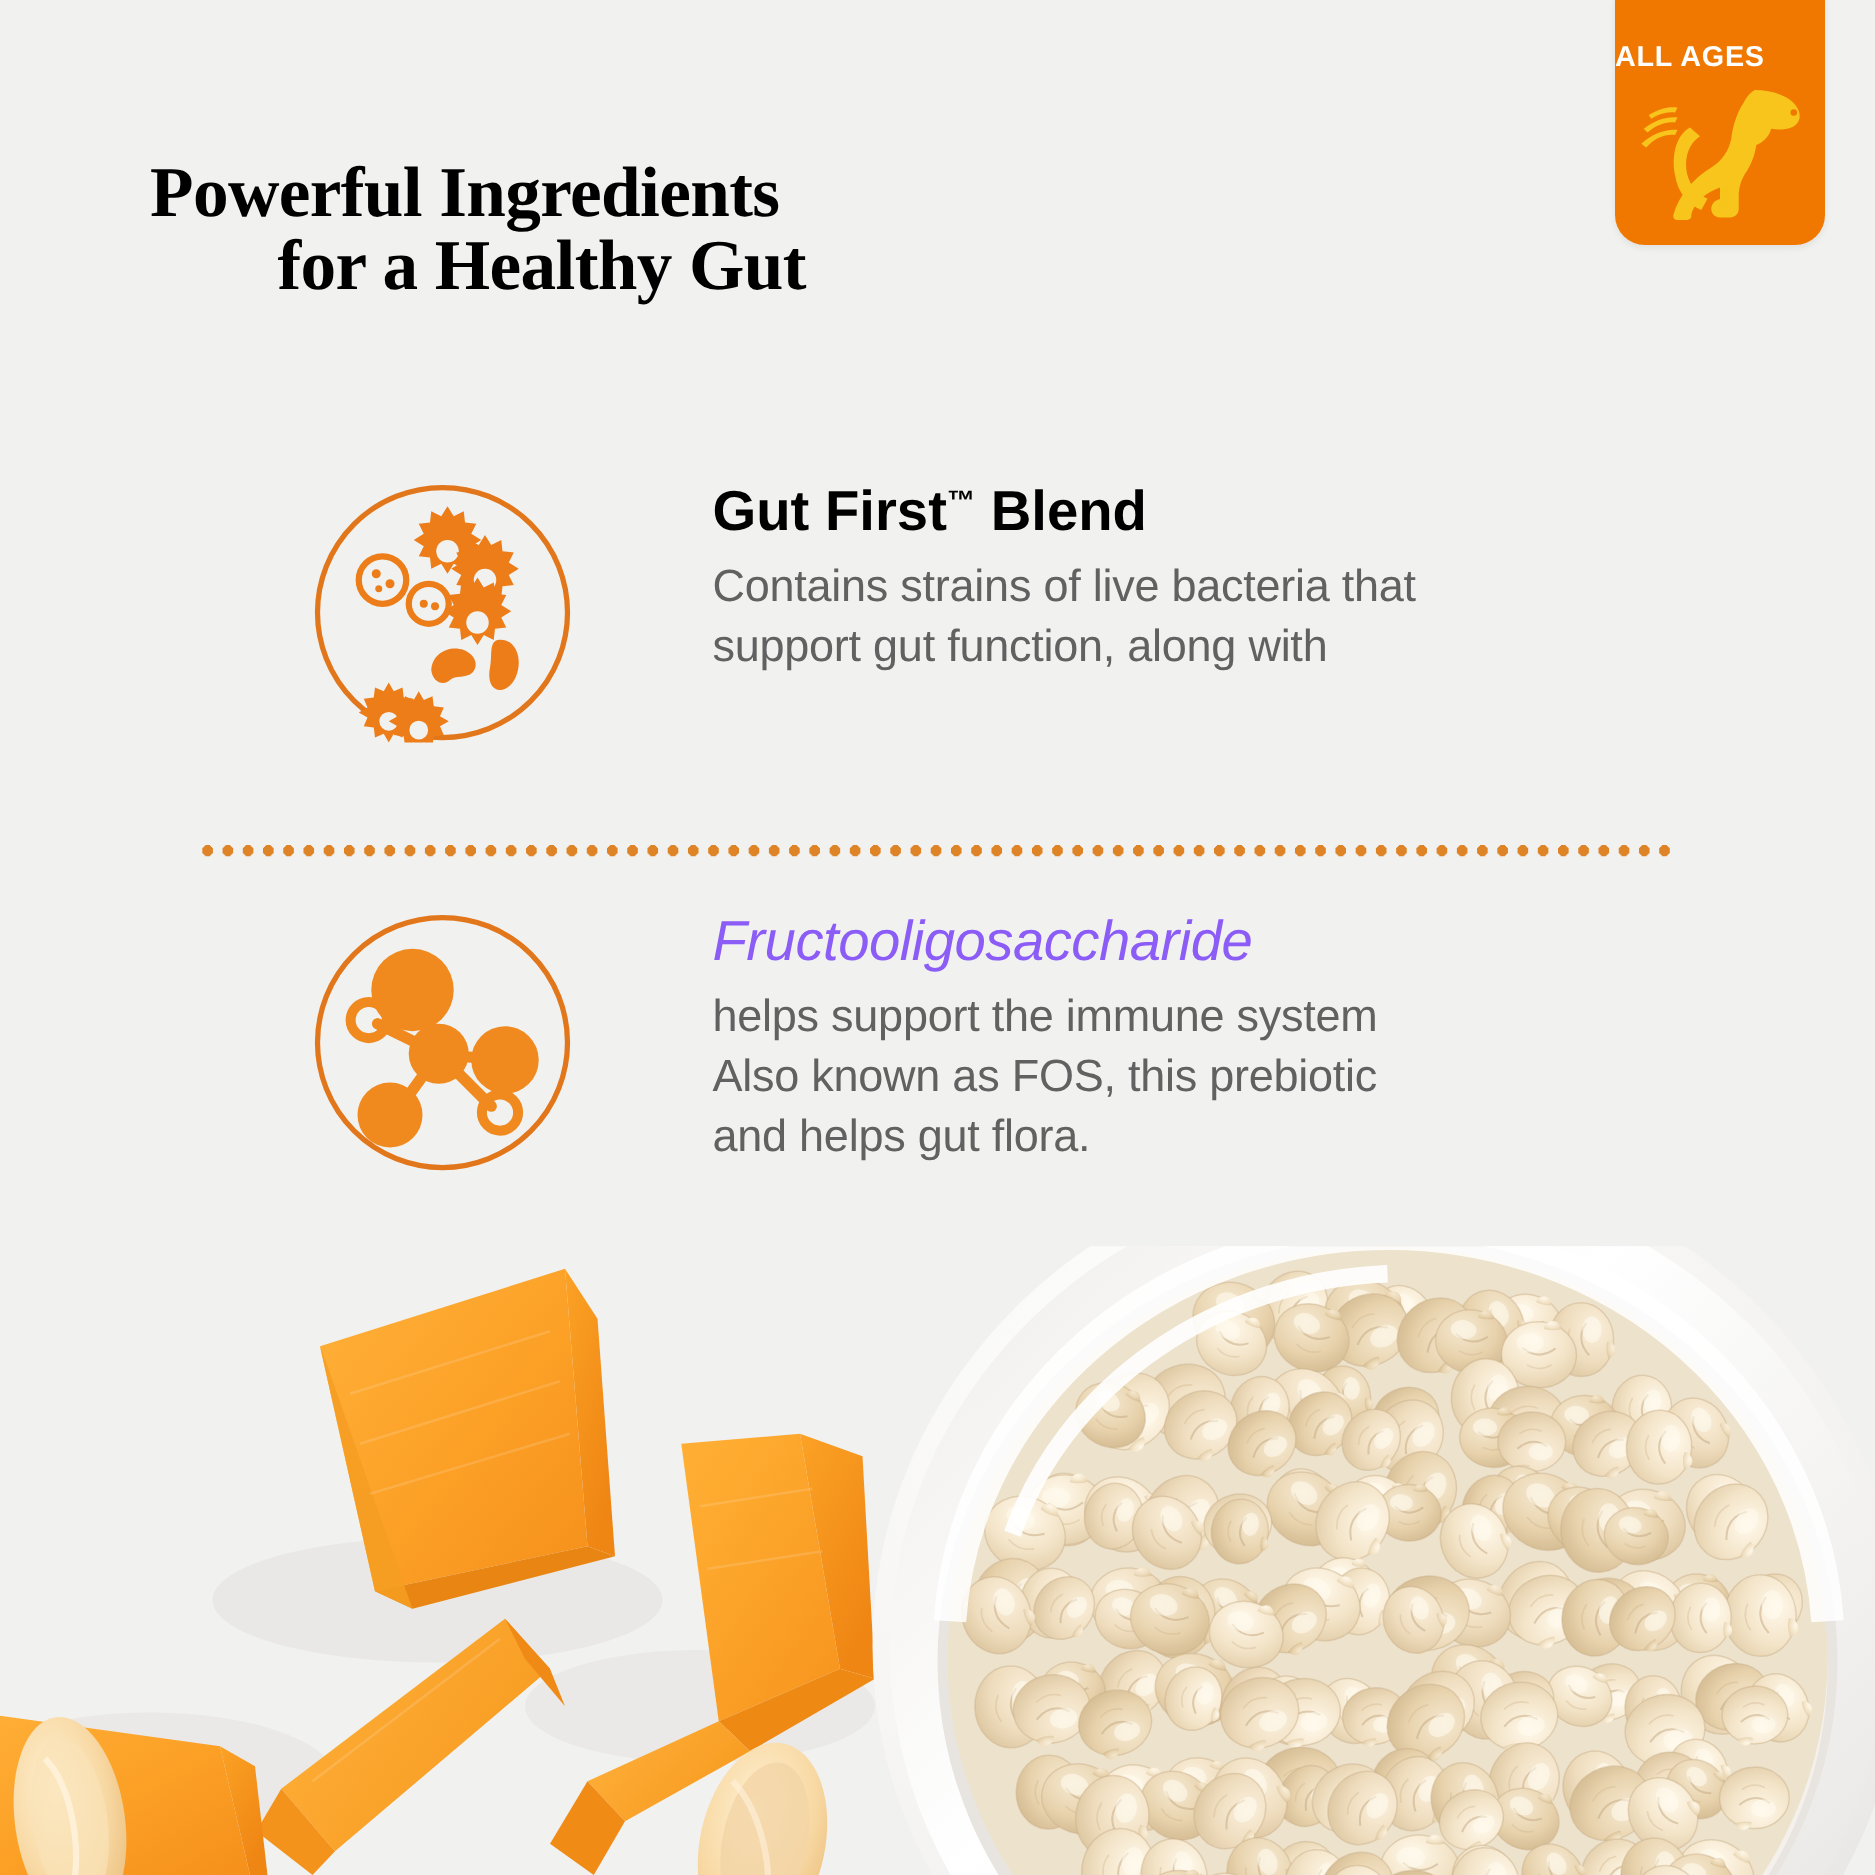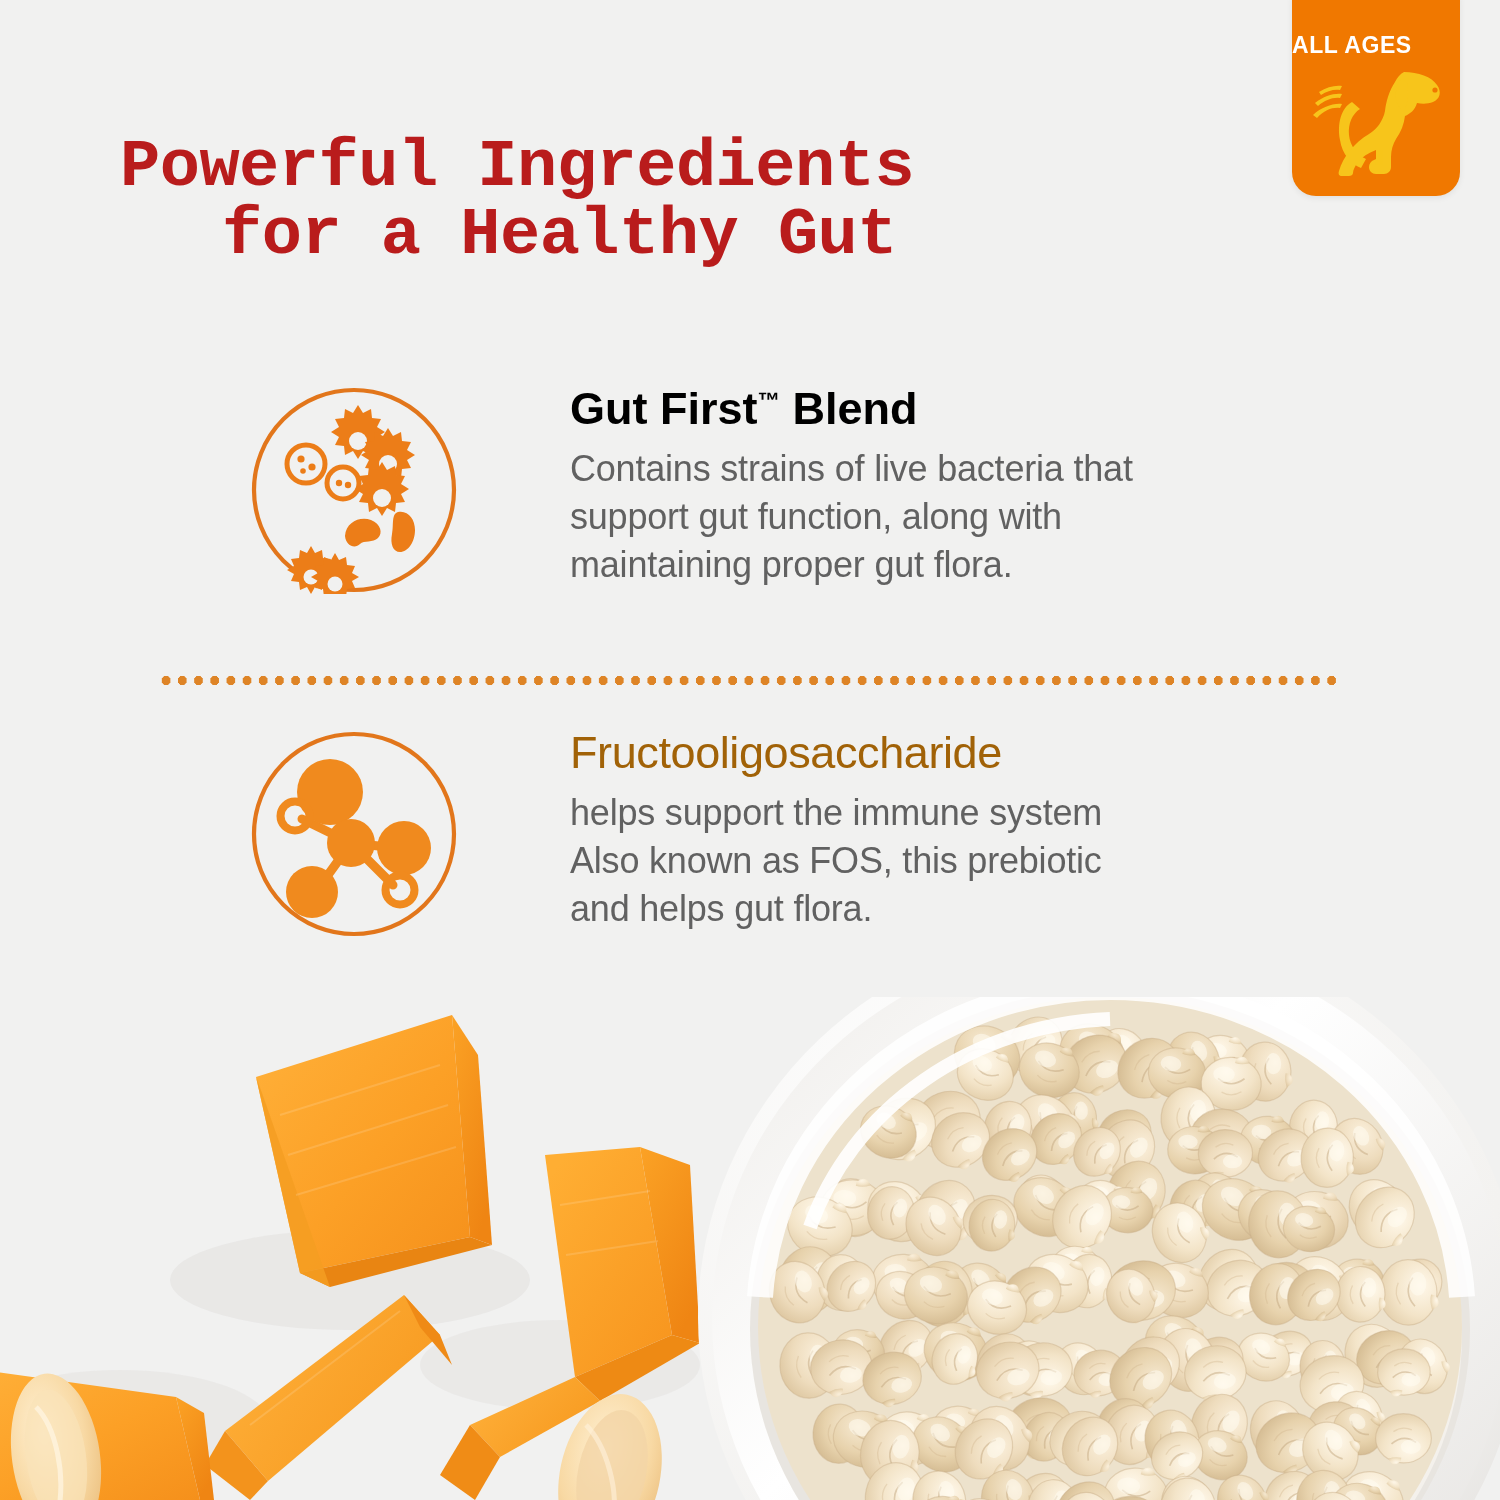--- a/index.html
+++ b/index.html
@@ -24,24 +24,24 @@
     position:absolute;top:42px;left:0;width:100%;
     color:#ffffff;
     font-size:23px;font-weight:bold;letter-spacing:.6px;
     font-family:"Liberation Sans",sans-serif;
   }
   .badge-dog{position:absolute;left:14px;top:68px;width:142px;height:126px;}
 
   
   .title{
     position:absolute;left:120px;top:88px;width:1120px;
-    color:#b91c1c;
-    font-family:Liberation Mono, monospace;
+    color:#000000;
+    font-family:Liberation Serif, serif;
     font-weight:bold;
-    font-size:67px;
+    font-size:57px;
     line-height:1.02;
     letter-spacing:-0.5px;
   }
   .title .l2{display:block;padding-left:102px;}
 
   
   .feature{position:absolute;left:0;width:100%;}
   .f1{top:386px;}
   .f2{top:730px;}
 
@@ -50,21 +50,21 @@
 
   .ftext{position:absolute;left:570px;width:700px;}
   .fhead{
     color:#545454;
     font-size:45px;
     line-height:1.0;
     margin:0 0 14px 0;
     font-family:"Liberation Sans",sans-serif;
   }
   .fhead.bold{font-weight:bold;color:#000000;}
-  .fhead.reg{font-weight:normal;color:#a16207;letter-spacing:-0.4px;}
+  .fhead.reg{font-weight:normal;color:#8b5cf6;letter-spacing:-0.4px;font-style:italic;}
   .fhead sup{font-size:.5em;vertical-align:super;font-weight:inherit;}
   .fbody{
     color:#616161;
     font-size:36px;
     line-height:1.33;
     font-family:"Liberation Sans",sans-serif;
     letter-spacing:-0.2px;
   }
   .fbody div{white-space:nowrap;}
 
@@ -176,21 +176,20 @@
             <circle cx="85" cy="198" r="7.5" fill="#f1f1f0"></circle>
           </g>
         </g>
       </svg>
     </div>
     <div class="ftext">
       <div class="fhead bold"><span>Gut First</span><sup>™</sup><span> Blend</span></div>
       <div class="fbody">
         <div>Contains strains of live bacteria that</div>
         <div>support gut function, along with</div>
-        <div>maintaining proper gut flora.</div>
       </div>
     </div>
   </div>
 
   <div class="divider"></div>
 
   <div class="feature f2">
     <div class="ico-wrap">
       <svg viewBox="0 0 208 208">
         <circle cx="104" cy="104" r="100" fill="none" stroke="#E2761B" stroke-width="4.2"></circle>

